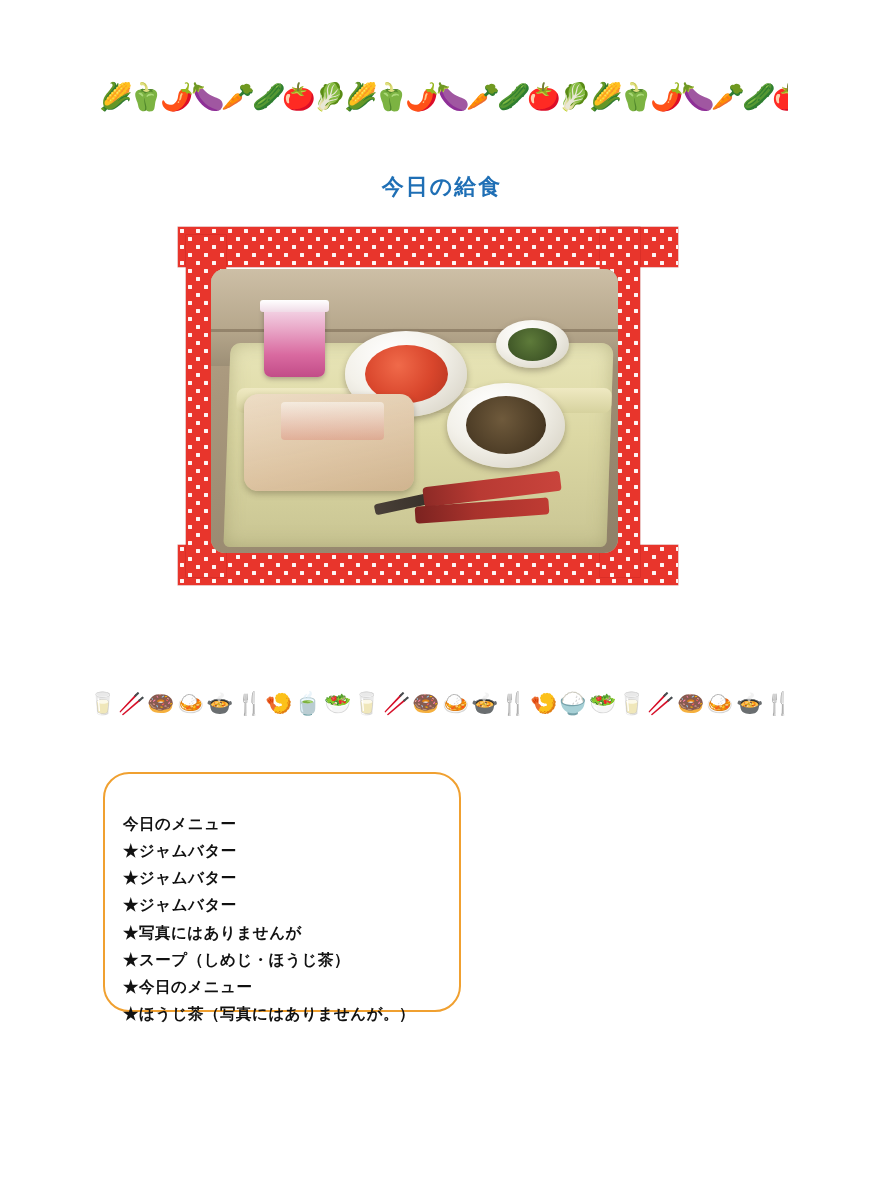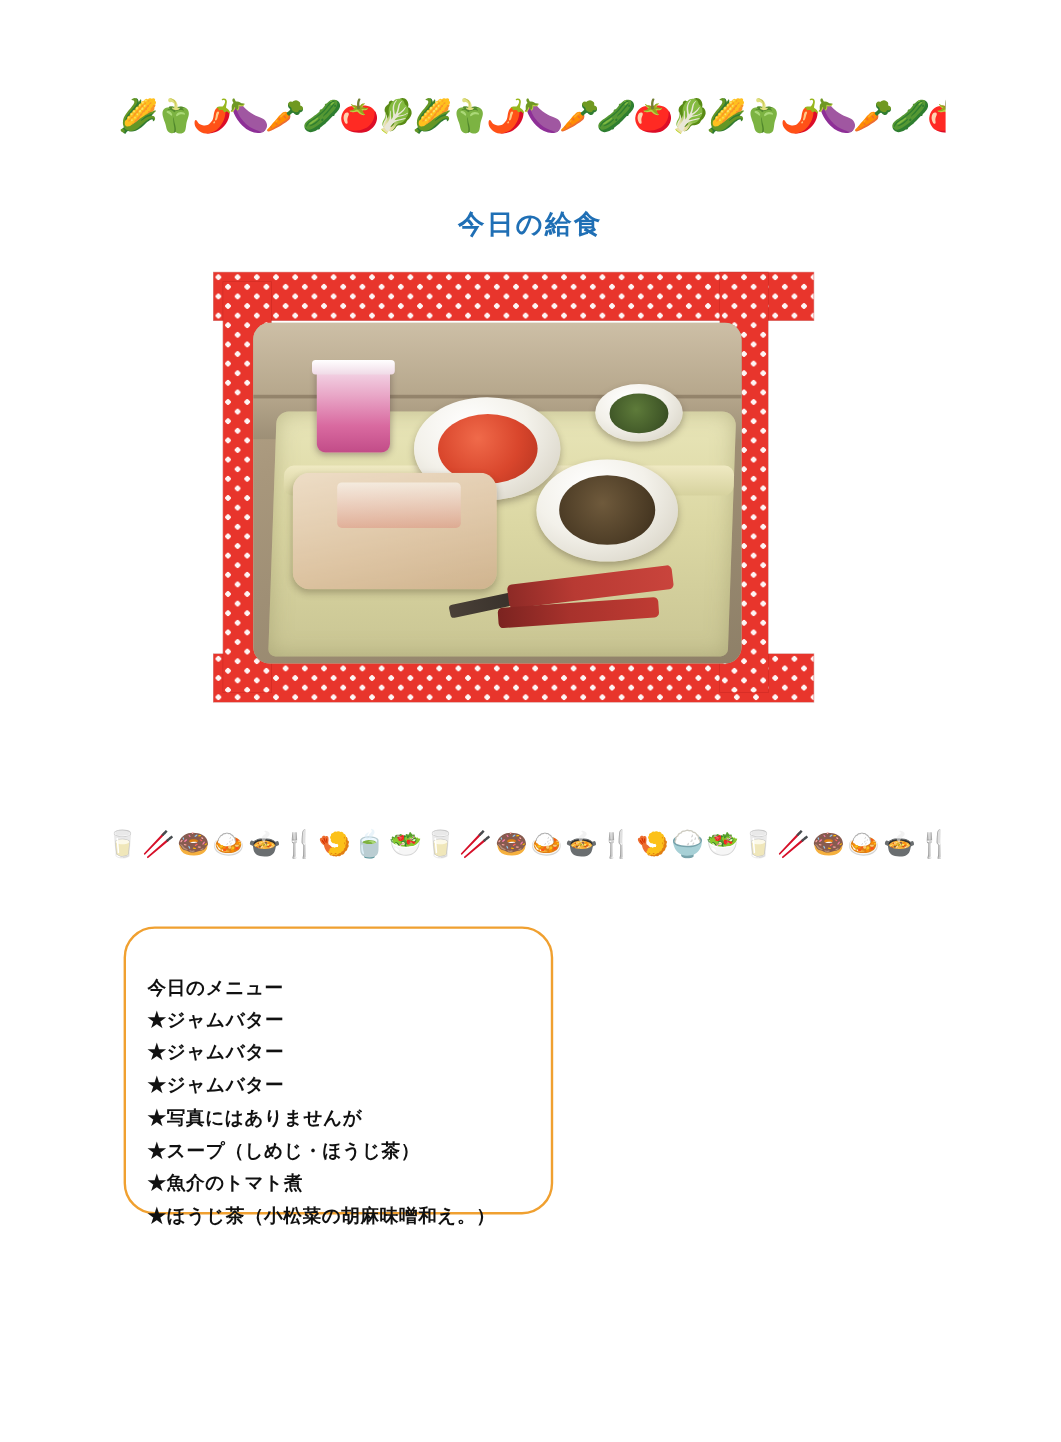--- a/index.html
+++ b/index.html
@@ -326,18 +326,18 @@
     </div>
 
   <div class="menu-box">
     <div class="menu-list">
       <div>今日のメニュー</div>
       <div>★ジャムバター</div>
       <div>★ジャムバター</div>
       <div>★ジャムバター</div>
       <div>★写真にはありませんが</div>
       <div>★スープ（しめじ・ほうじ茶）</div>
-      <div>★魚介のトマト煮</div>
-      <div>★ほうじ茶（小松菜の胡麻味噌和え。）</div>
+      <div>★今日のメニュー</div>
+      <div>★ほうじ茶（写真にはありませんが。）</div>
     </div>
   </div>
 
 </div>
 
 </body></html>

